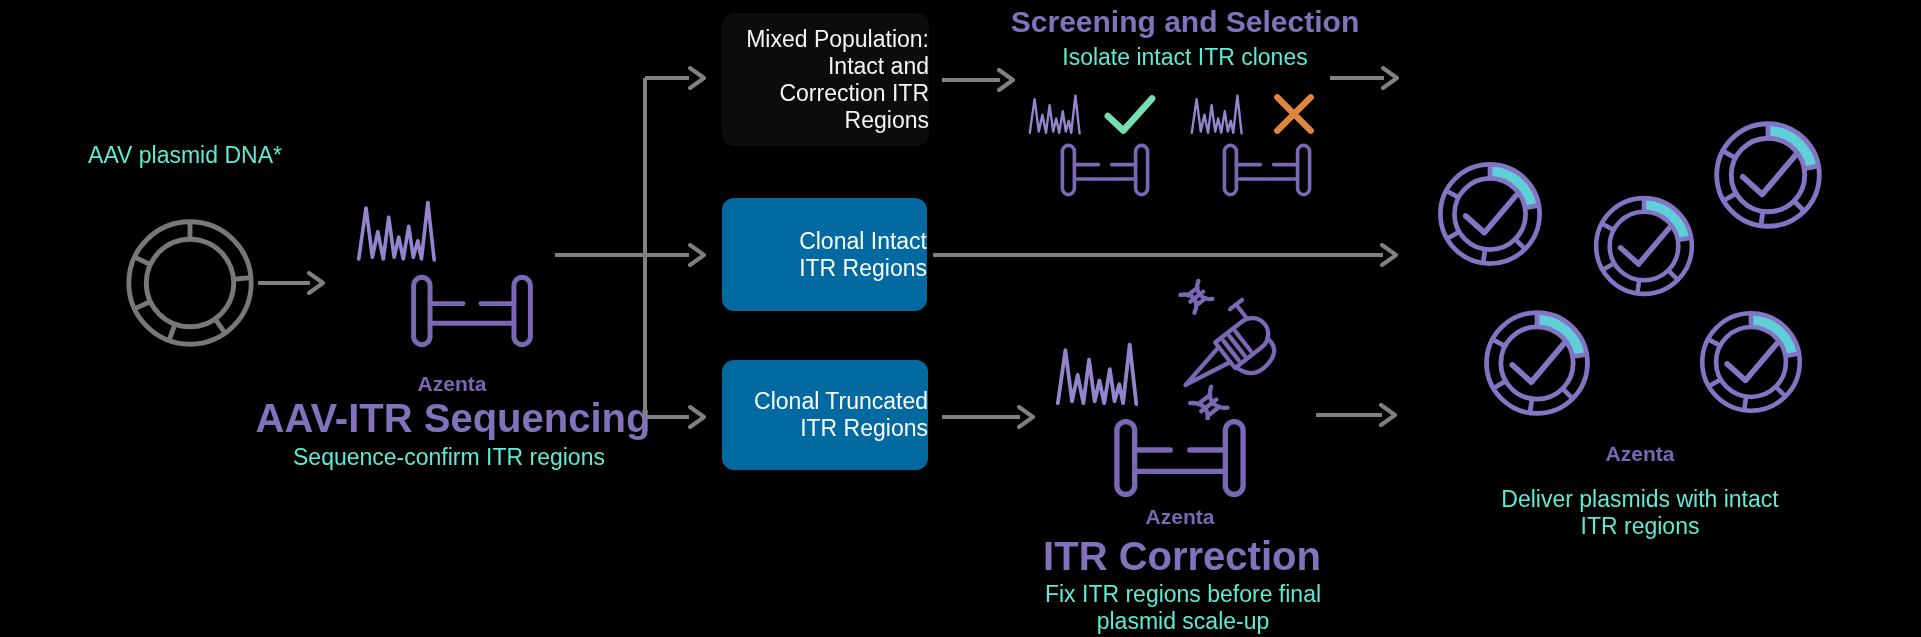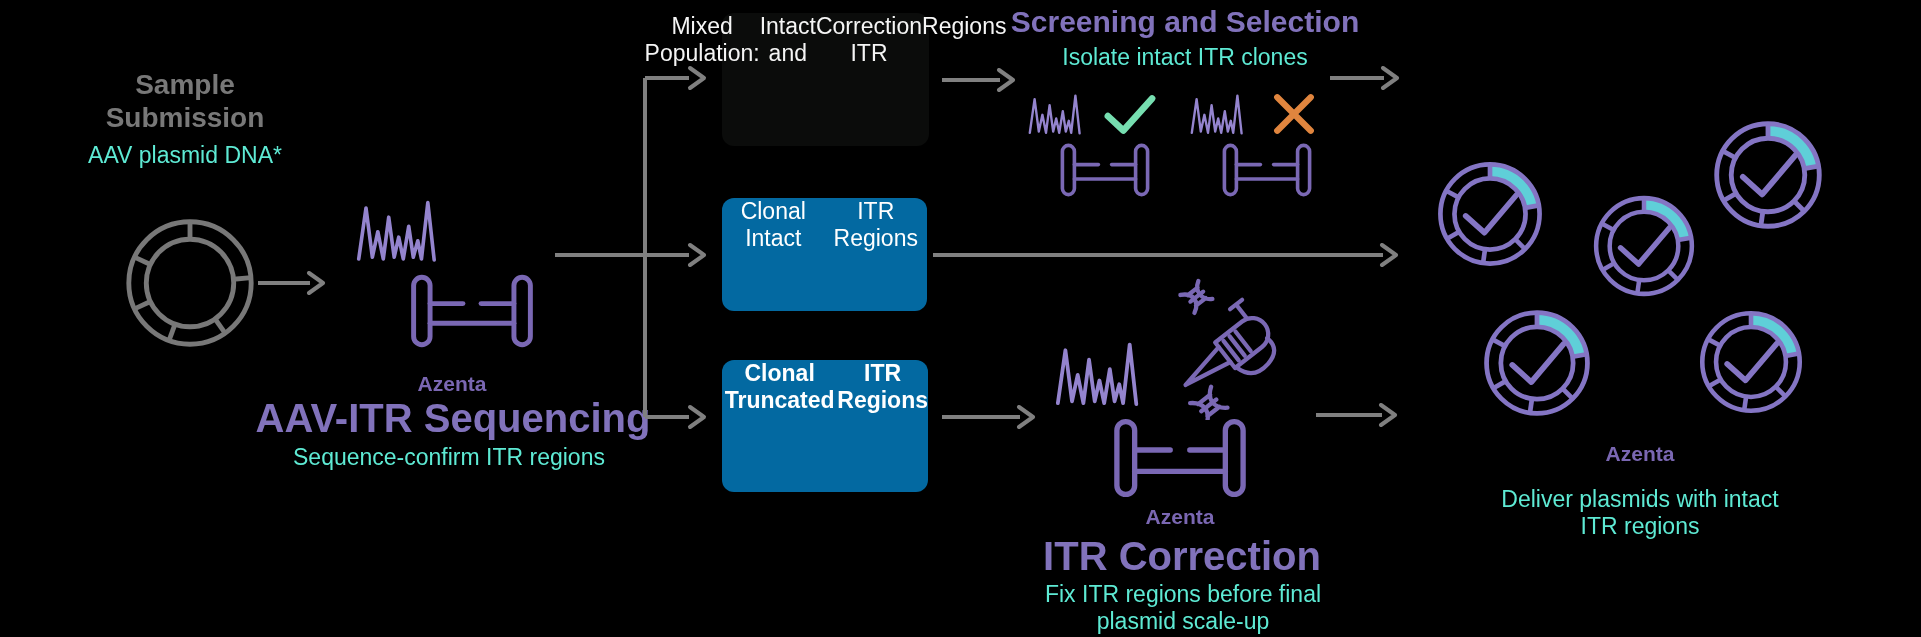--- a/index.html
+++ b/index.html
@@ -8,21 +8,21 @@
     font-family:"Liberation Sans", sans-serif;
   }
   .abs{position:absolute;}
   .ctr{text-align:center;}
   .t-gray-title{font-size:28px;font-weight:bold;color:#787878;line-height:33px;}
   .t-sub{font-size:23px;color:#5eead4;line-height:27px;}
   .t-brand{font-size:21px;font-weight:bold;color:#7a67b2;}
   .t-purple-big{font-size:40px;font-weight:bold;color:#8172bb;line-height:38px;}
   .t-purple-med{font-size:30px;font-weight:bold;color:#8172bb;}
   .box{
-    border-radius:12px;display:flex;flex-direction:row;align-items:flex-start;justify-content:center;
+    border-radius:12px;display:flex;flex-direction:column;align-items:flex-end;justify-content:center;
     color:#ffffff;font-size:23px;line-height:27px;text-align:center;
   }
   .box-dark{background:#0b0c0b;color:#f5f5f5;}
   .box-gray{background:#0369a1;}
   .arrow line, .arrow polyline, .connector path, .connector polyline{
     stroke:#808080;stroke-width:4;fill:none;
   }
   .arrow polyline, .connector polyline{stroke-linecap:round;stroke-linejoin:round;}
   svg{display:block;}
 </style>
@@ -90,21 +90,20 @@
           <line x1="88.9" y1="88.9" x2="99.5" y2="99.5"></line>
           <line x1="56.7" y1="99.6" x2="54.6" y2="114.5"></line>
           <line x1="29.1" y1="81" x2="16.1" y2="88.5"></line>
           <line x1="28.4" y1="44.2" x2="15.2" y2="37.1"></line>
         </g>
         <path d="M36,64 L56,82 L90,42" stroke="#8475c4" stroke-width="6" fill="none" stroke-linecap="round" stroke-linejoin="round"></path>
       </symbol>
     </defs>
   </svg>
 
-  <div class="abs ctr t-gray-title" style="left:95px;top:68px;width:180px;">Sample Submission</div>
   <div class="abs ctr t-sub" style="left:60px;top:142px;width:250px;">AAV plasmid DNA*</div>
   <svg class="abs" style="left:122px;top:215px;" width="136" height="136">
       <use href="#sym-plasmid-gray"></use>
     </svg>
 
   <svg class="abs arrow" style="left:258px;top:271px;" width="68" height="24">
     <line x1="0" y1="12" x2="52" y2="12"></line>
       <polyline points="51,2 65,12 51,22"></polyline>
   </svg>
 
@@ -132,21 +131,21 @@
   <div class="abs box box-dark" style="left:722px;top:13px;width:207px;height:133px;">
     <span>Mixed Population:</span>
     <span>Intact and</span>
     <span>Correction ITR</span>
     <span>Regions</span>
   </div>
   <div class="abs box box-gray" style="left:722px;top:198px;width:205px;height:113px;">
     <span>Clonal Intact</span>
     <span>ITR Regions</span>
   </div>
-  <div class="abs box box-gray" style="left:722px;top:360px;width:206px;height:132px;font-weight:bold;">
+  <div class="abs box box-gray" style="left:722px;top:360px;width:206px;height:110px;">
     <span>Clonal Truncated</span>
     <span>ITR Regions</span>
   </div>
 
   <svg class="abs arrow" style="left:942px;top:68px;" width="74" height="24">
     <line x1="0" y1="12" x2="58" y2="12"></line>
       <polyline points="57,2 71,12 57,22"></polyline>
   </svg>
   <svg class="abs arrow" style="left:933px;top:243px;" width="466" height="24">
     <line x1="0" y1="12" x2="450" y2="12"></line>

